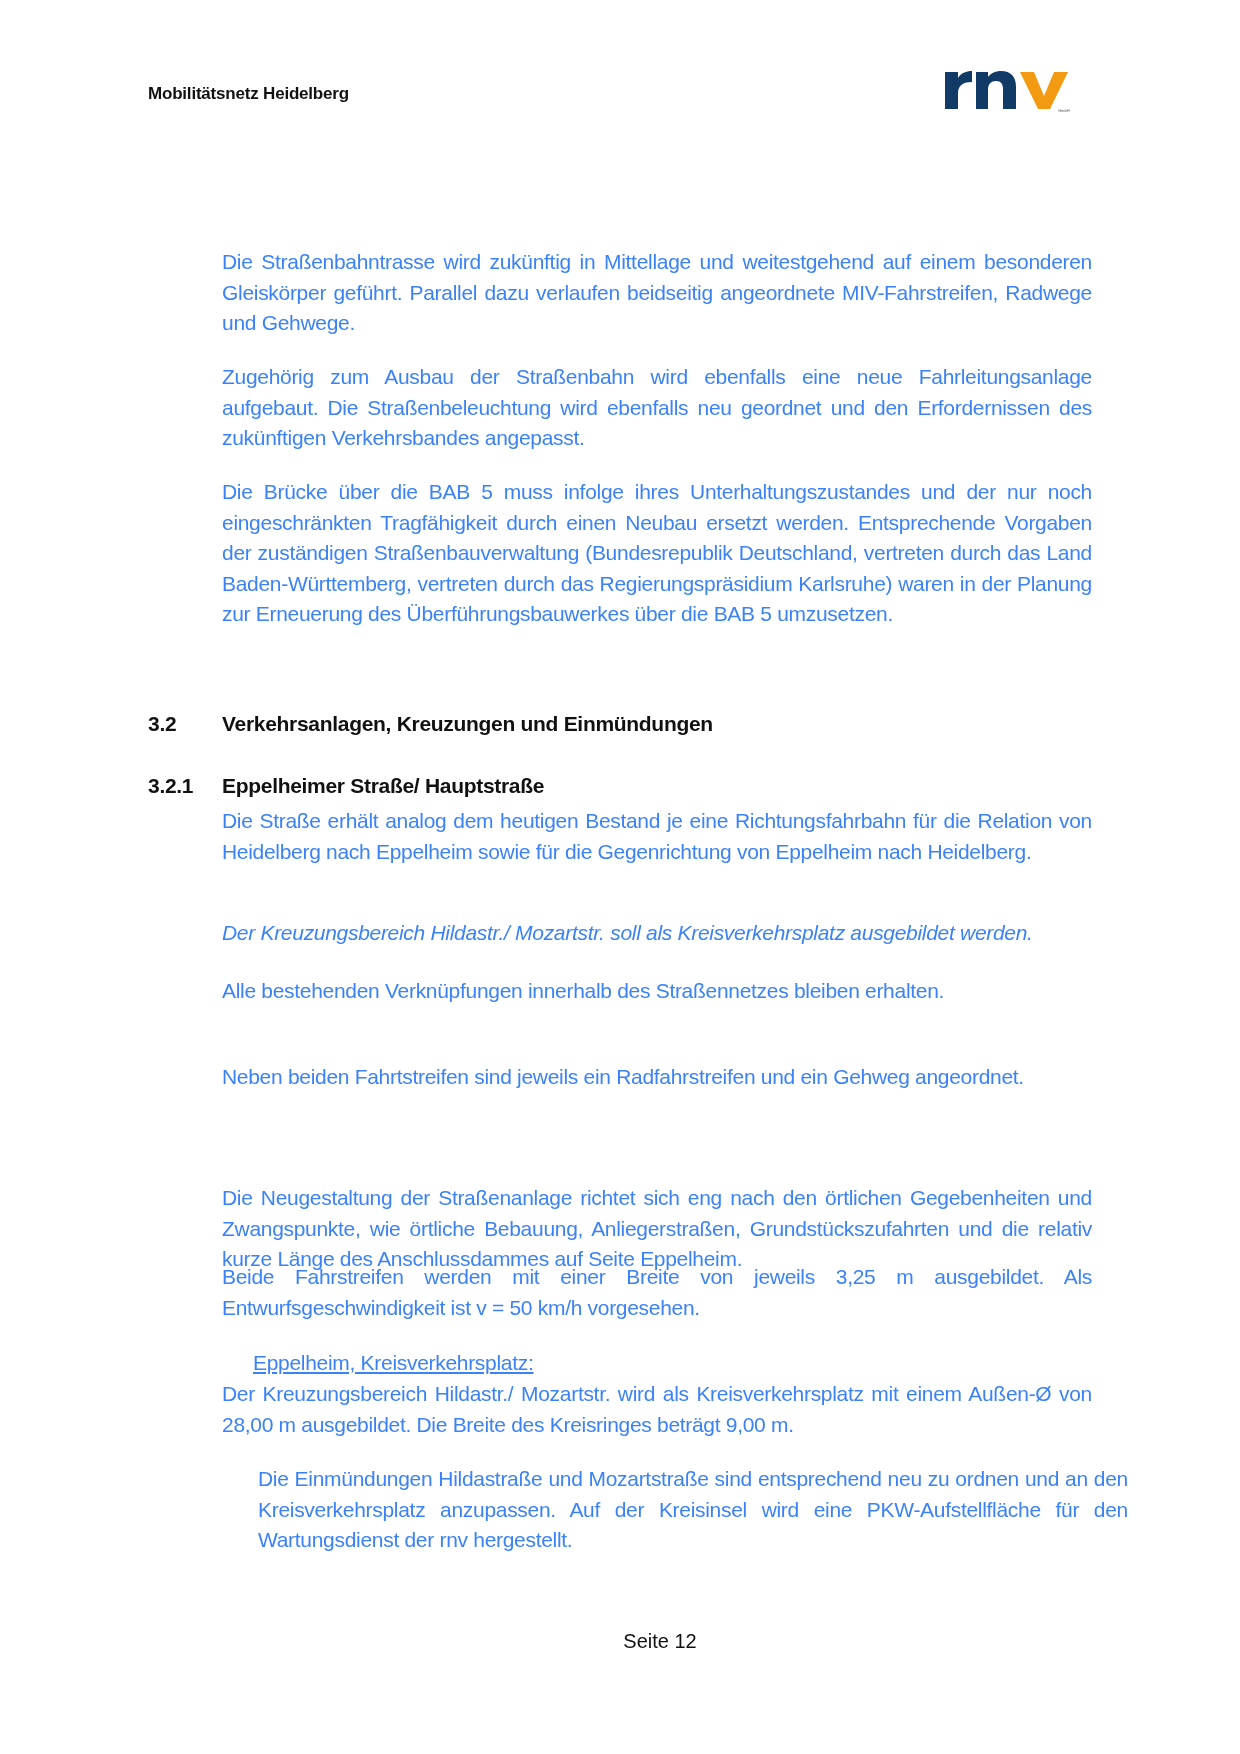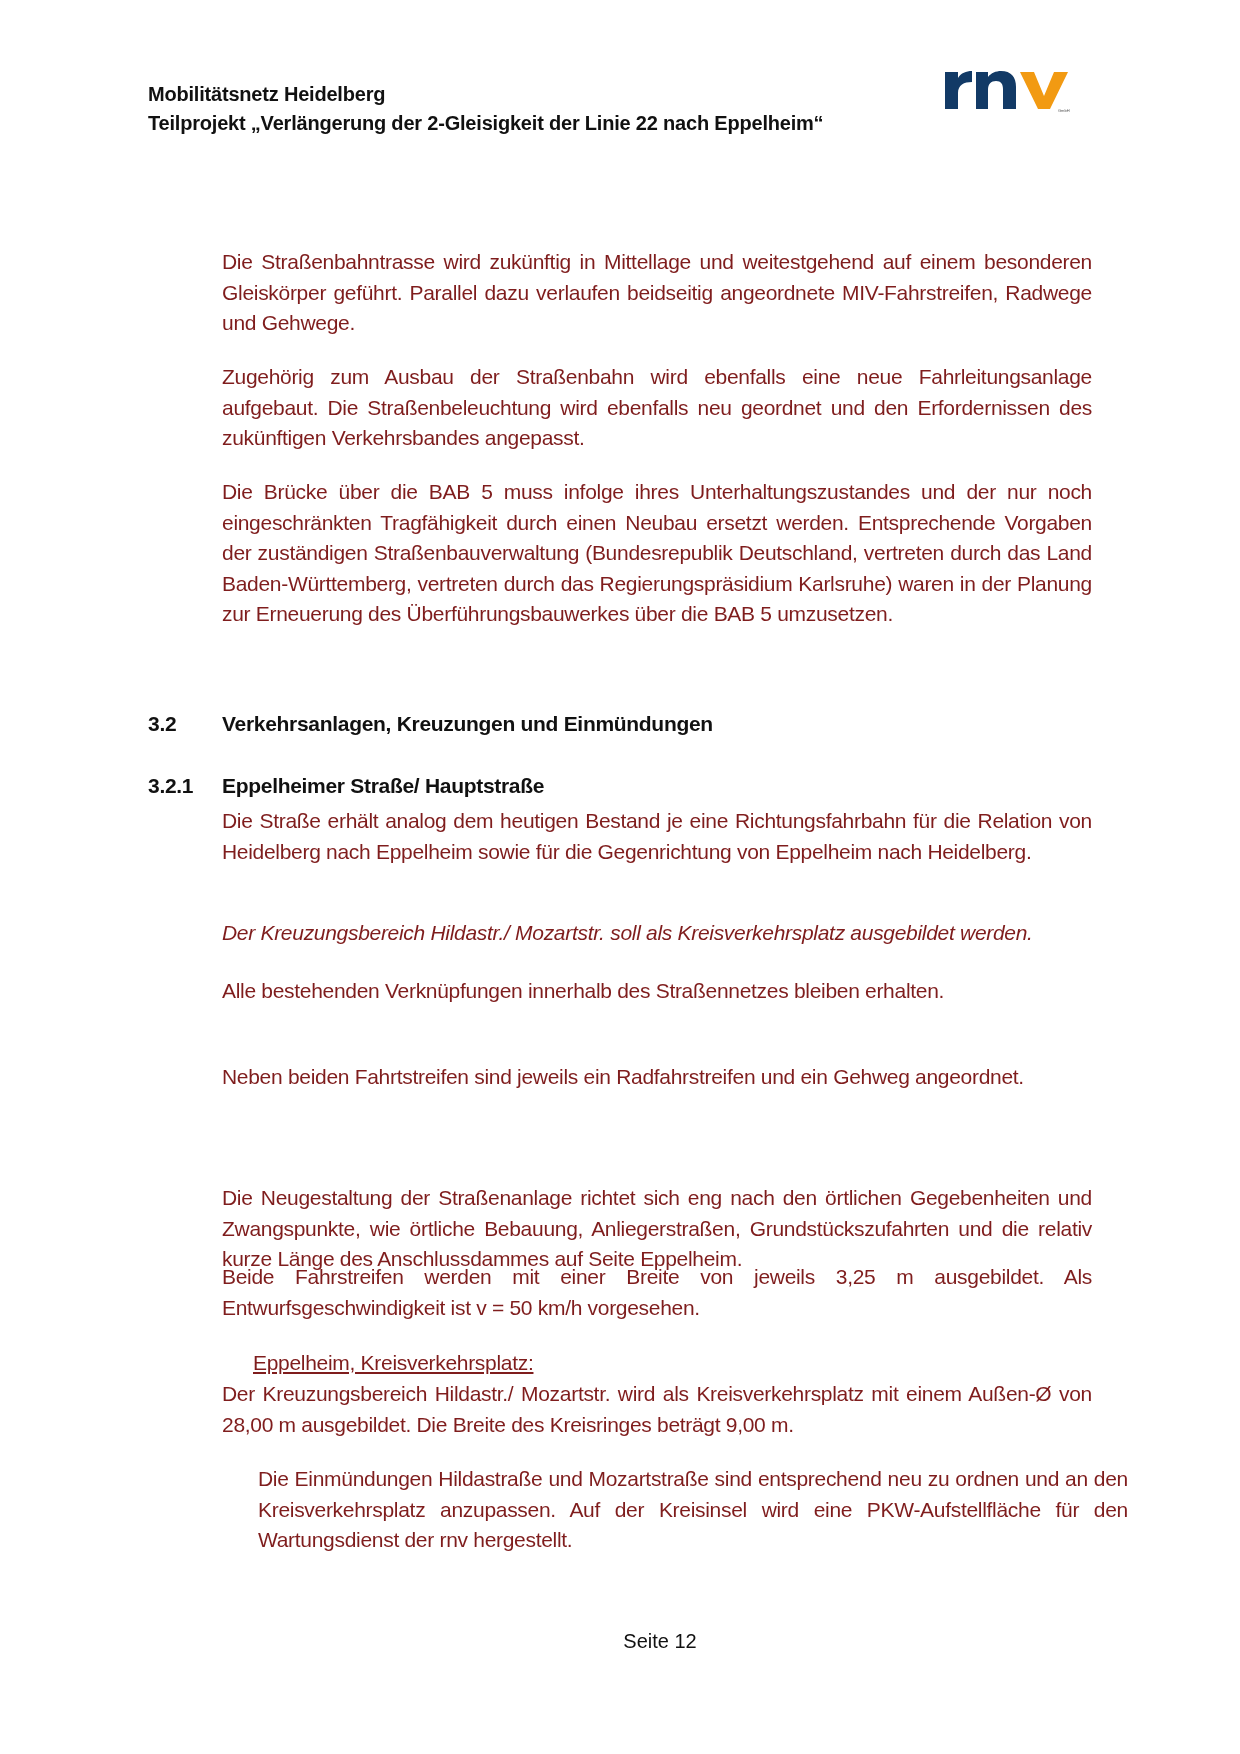--- a/index.html
+++ b/index.html
@@ -1,35 +1,34 @@
 <!DOCTYPE html>
 <html><head>
 <meta charset="utf-8">
 <style>
   html, body { margin: 0; padding: 0; background: #ffffff; }
   body { width: 1240px; height: 1754px; position: relative; overflow: hidden;
          font-family: "Liberation Sans", sans-serif; color: #1a1a1a; }
   .header { position: absolute; left: 148px; top: 80px; }
-  .header div { font-weight: bold; font-size: 20px; line-height: 28.5px; letter-spacing: -0.2px; color: #111; }
+  .header div { font-weight: bold; font-size: 17px; line-height: 28.5px; letter-spacing: -0.2px; color: #111; }
   .logo { position: absolute; left: 943px; top: 62px; width: 140px; height: 52px; }
   .body { position: absolute; left: 222px; top: 0; width: 870px; }
   .p { position: absolute; left: 0; width: 870px; font-size: 21px; line-height: 30.5px;
-       text-align: justify; letter-spacing: -0.3px; color: #7f1d1d; }
+       text-align: justify; letter-spacing: -0.3px; color: #3b82f6; }
   .h { position: absolute; font-weight: bold; font-size: 21px; line-height: 28px; color: #111; letter-spacing: -0.3px; }
   .h .num { position: absolute; left: 0; }
   .h .txt { position: absolute; left: 74px; white-space: nowrap; }
   .sub { text-decoration: underline; }
   .pagenum { position: absolute; left: 0; width: 1320px; text-align: center; top: 1630px; font-size: 20px; color: #111; }
 </style>
 </head>
 <body>
 
 <div class="header">
   <div>Mobilitätsnetz Heidelberg</div>
-  <div>Teilprojekt  „Verlängerung der 2-Gleisigkeit der Linie 22 nach Eppelheim“</div>
 </div>
 
 <div class="logo">
   <svg width="140" height="52" viewBox="0 0 140 52">
 
     <path d="M2 10 h13 v6 c3-5 8-7 14-7 v11 c-8 0-14 3-14 11 v16 h-13 z" fill="#123a66"></path>
 
     <path d="M33 10 h12 v5 c3-4 8-6 13-6 c10 0 15 6 15 16 v22 h-13 v-20 c0-5-2-8-7-8 c-5 0-8 3-8 9 v19 h-12 z" fill="#123a66"></path>
 
     <path d="M77 10 h14 l10 24 l10 -24 h14 l-18 37 h-12 z" fill="#f29a12"></path>

